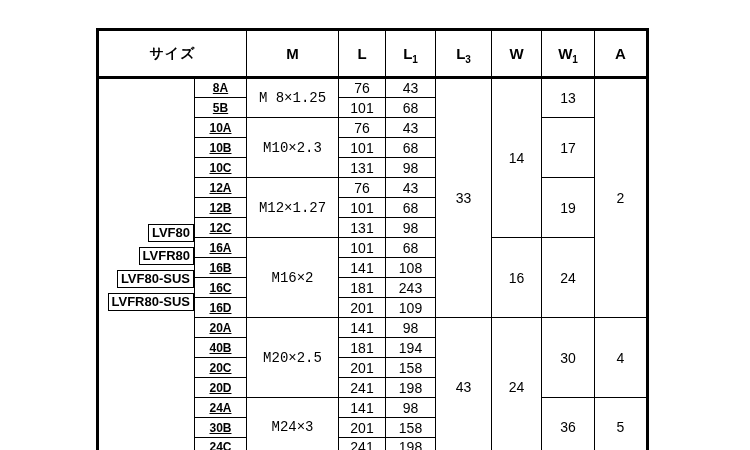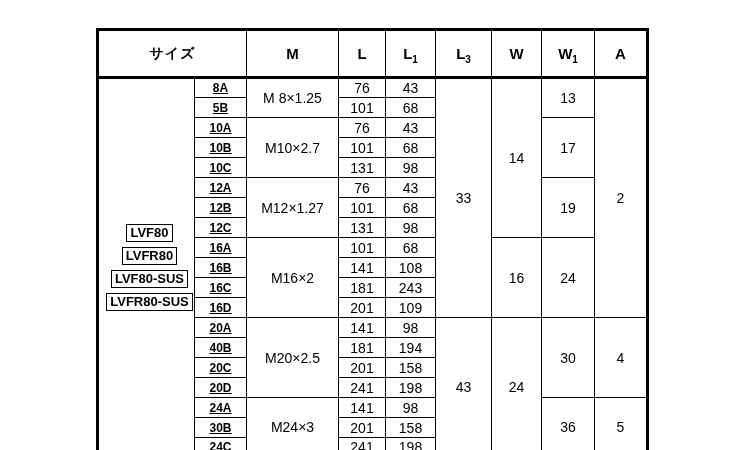--- a/index.html
+++ b/index.html
@@ -60,28 +60,29 @@
     font-size: 12px;
     text-decoration: underline;
   }
   td.num {
     font-size: 14px;
   }
   td.mcol {
     font-size: 14px;
     text-align: left;
     padding-left: 9px;
+    font-family: Liberation Mono, monospace;
   }
   td.series-cell {
     vertical-align: middle;
   }
   .badge-wrap {
     display: flex;
     flex-direction: column;
-    align-items: center;
+    align-items: flex-end;
     gap: 5px;
     padding-left: 6px;
   }
   .badge {
     display: inline-block;
     border: 1px solid #000000;
     font-size: 13px;
     font-weight: bold;
     line-height: 16px;
     padding: 0 3px;
@@ -136,21 +137,21 @@
             <td class="num" rowspan="2">13</td>
             <td class="num" rowspan="12">2</td>
           </tr>
           <tr>
             <td class="code">5B</td>
             <td class="num">101</td>
             <td class="num">68</td>
           </tr>
           <tr>
             <td class="code">10A</td>
-            <td class="mcol" rowspan="3">M10×2.7</td>
+            <td class="mcol" rowspan="3">M10×2.3</td>
             <td class="num">76</td>
             <td class="num">43</td>
             <td class="num" rowspan="3">17</td>
           </tr>
           <tr>
             <td class="code">10B</td>
             <td class="num">101</td>
             <td class="num">68</td>
           </tr>
           <tr>

